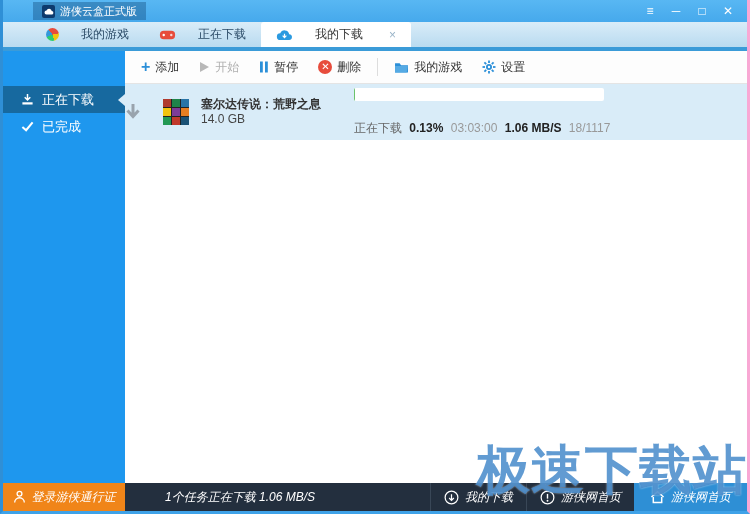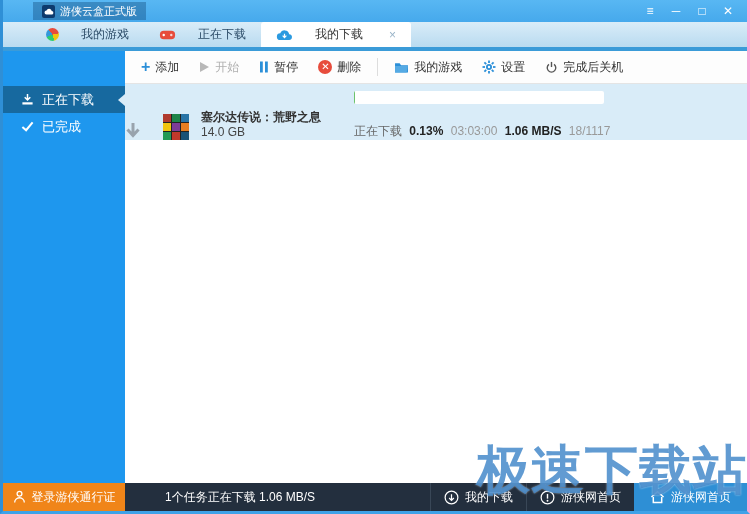--- a/index.html
+++ b/index.html
@@ -35,37 +35,37 @@
   .content{ flex:1; display:flex; flex-direction:column; background:#fff; min-width:0; }
   
   .toolbar{ height:33px; display:flex; align-items:center; padding-left:6px; border-bottom:1px solid #e4e4e4; background:#fdfdfd; }
   .tool-btn{ display:flex; align-items:center; gap:5px; padding:0 10px; height:24px; color:#333; }
   .tool-btn.disabled{ color:#b0b0b0; }
   .tool-sep{ width:1px; height:18px; background:#ddd; margin:0 6px; }
   .plus-glyph{ color:#2b8fd8; font-size:16px; font-weight:bold; line-height:14px; }
   .del-circle{ width:14px; height:14px; border-radius:50%; background:#e74c3c; color:#fff; font-size:10px;
     display:flex; align-items:center; justify-content:center; line-height:1; }
   
-  .dl-row{ height:56px; background:#d9ecf8; display:flex; align-items:flex-end; }
+  .dl-row{ height:56px; background:#d9ecf8; display:flex; align-items:center; }
   .dl-arrow{ width:38px; text-align:center; }
   .game-icon{ width:26px; height:26px; background:#222; display:grid; grid-template-columns:1fr 1fr 1fr; grid-template-rows:1fr 1fr 1fr; gap:1px; flex:none; }
   .game-icon span{ display:block; }
   .dl-name-block{ margin-left:12px; width:145px; flex:none; }
   .dl-name{ font-weight:bold; color:#333; line-height:15px; white-space:nowrap; }
   .dl-size{ color:#444; line-height:15px; }
   .dl-prog-block{ margin-left:8px; }
   .progress-bar{ width:250px; height:13px; background:#fff; border-radius:2px; overflow:hidden; }
   .progress-fill{ height:100%; background:#6cc26c; width:0.13%; }
   .dl-status{ margin-top:19px; color:#666; white-space:nowrap; }
   .dl-status .strong{ color:#222; font-weight:bold; }
   .dl-status .dim{ color:#999; }
   .dl-status span{ margin-right:4px; }
   .list-rest{ flex:1; background:#fff; }
   
-  .bottom-bar{ height:28px; display:flex; background:#232f3e; align-items:stretch; }
+  .bottom-bar{ height:28px; display:flex; background:#232f3e; align-items:stretch;font-style:italic; }
   .login-btn{ width:122px; background:#f08519; color:#fff; display:flex; align-items:center; justify-content:center; gap:6px; flex:none; }
   .status-text{ color:#fff; display:flex; align-items:center; padding-left:12px;margin-left:28px; }
   .bottom-right{ margin-left:auto; display:flex; }
   .bbtn{ display:flex; align-items:center; gap:6px; color:#fff; padding:0 13px; border-left:1px solid #394757; }
   .bbtn.highlight{ background:#2e8fd5; border-left:none; padding:0 16px; }
   
   .watermark{ position:absolute; right:0px; bottom:4px; font-size:53px; font-weight:bold; letter-spacing:1px;
     color:rgba(62,133,200,0.82); text-shadow:0 0 2px rgba(255,255,255,0.6); z-index:20; pointer-events:none; white-space:nowrap; }
   svg{ display:block; }
 </style>
@@ -191,29 +191,20 @@
                   <line x1="9.8" y1="9.8" x2="11.6" y2="11.6"></line>
                   <line x1="11.6" y1="2.4" x2="9.8" y2="4.2"></line>
                   <line x1="4.2" y1="9.8" x2="2.4" y2="11.6"></line>
                 </g>
                 <circle cx="7" cy="7" r="3" fill="#2b8fd8"></circle>
                 <circle cx="7" cy="7" r="1.2" fill="#fff"></circle>
               </svg>
           </span>
           <span>设置</span>
         </div>
-        <div class="tool-btn">
-          <span>
-            <svg width="13" height="13" viewBox="0 0 14 14">
-                <path d="M4.3 3.6 a4.6 4.6 0 1 0 5.4 0" stroke="#555" stroke-width="1.5" fill="none"></path>
-                <line x1="7" y1="1" x2="7" y2="6.5" stroke="#555" stroke-width="1.5"></line>
-              </svg>
-          </span>
-          <span>完成后关机</span>
-        </div>
       </div>
 
       <div class="dl-row">
         <div class="dl-arrow">
           <svg width="16" height="18" viewBox="0 0 16 18">
               <path d="M8 1 v11 M2.5 7.5 L8 13.5 L13.5 7.5" stroke="#99a3ad" stroke-width="3" fill="none"></path>
             </svg>
         </div>
         <div class="game-icon">
           <span style="background:#b03a2e"></span>

